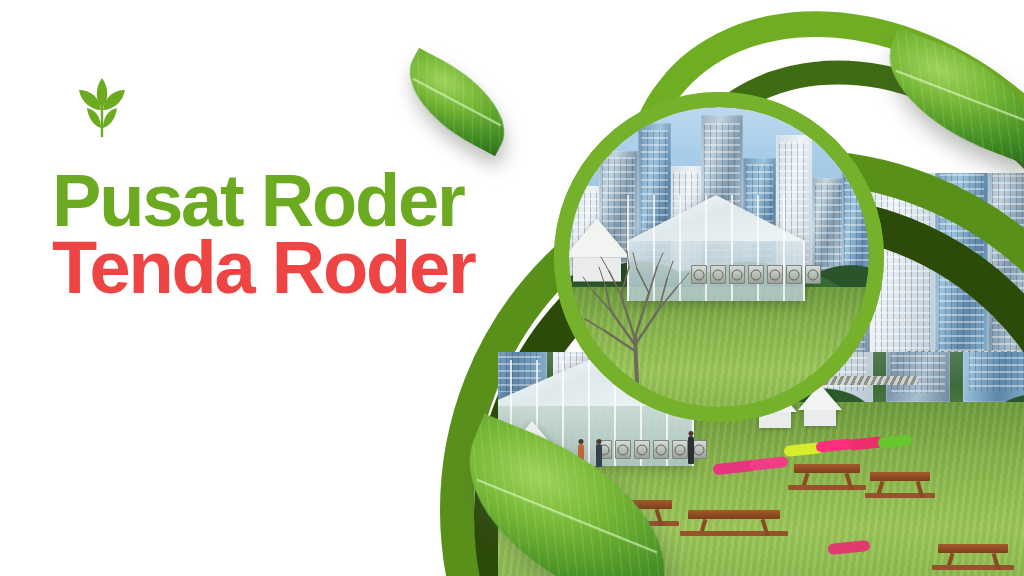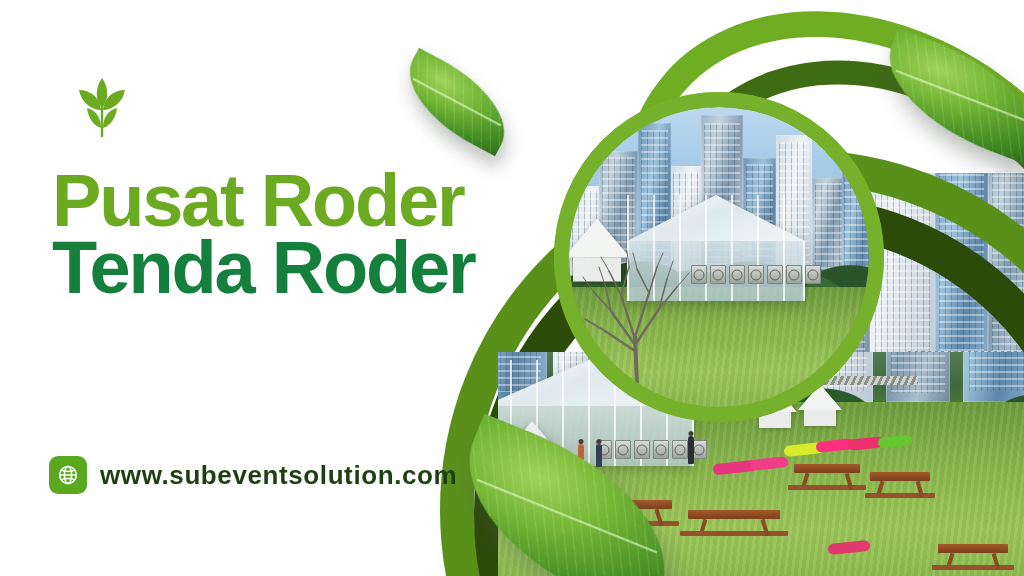--- a/index.html
+++ b/index.html
@@ -277,21 +277,21 @@
   .headline .l1, .headline .l2{
     display:block;
     font-family:"Liberation Sans", sans-serif;
     font-weight:bold;
     font-size:74px;
     line-height:.90;
     letter-spacing:-2.2px;
     white-space:nowrap;
   }
   .headline .l1{ color:#6cab21; }
-  .headline .l2{ color:#15803d; }
+  .headline .l2{ color:#ef4444; }
 
   .subhead{
     position:absolute; left:53px; top:314px; width:500px;
     font-family:"Liberation Sans", sans-serif;
     font-weight:bold;
     font-size:24.5px;
     line-height:1.18;
     letter-spacing:.2px;
     color:#23500f;
     text-transform:uppercase;
@@ -518,27 +518,15 @@
         <path d="M30 58 C37 56 43 48 44 38 C35 40 30 48 30 58 Z" fill="#6cab21"></path>
       </svg>
     </div>
 
     <div class="headline">
       <span class="l1">Pusat Roder</span>
       <span class="l2">Tenda Roder</span>
     </div>
 
 
-    <div class="url-row">
-      <span class="globe-badge">
-        <svg viewBox="0 0 24 24" width="24" height="24" fill="none" stroke="#ffffff" stroke-width="1.5">
-          <circle cx="12" cy="12" r="8.4"></circle>
-          <ellipse cx="12" cy="12" rx="3.6" ry="8.4"></ellipse>
-          <line x1="3.6" y1="12" x2="20.4" y2="12"></line>
-          <path d="M5.2 7.2 C8 8.8 16 8.8 18.8 7.2"></path>
-          <path d="M5.2 16.8 C8 15.2 16 15.2 18.8 16.8"></path>
-        </svg>
-      </span>
-      <span class="url-text">www.subeventsolution.com</span>
-    </div>
 
   </div>
 </div>
 
 </body></html>

